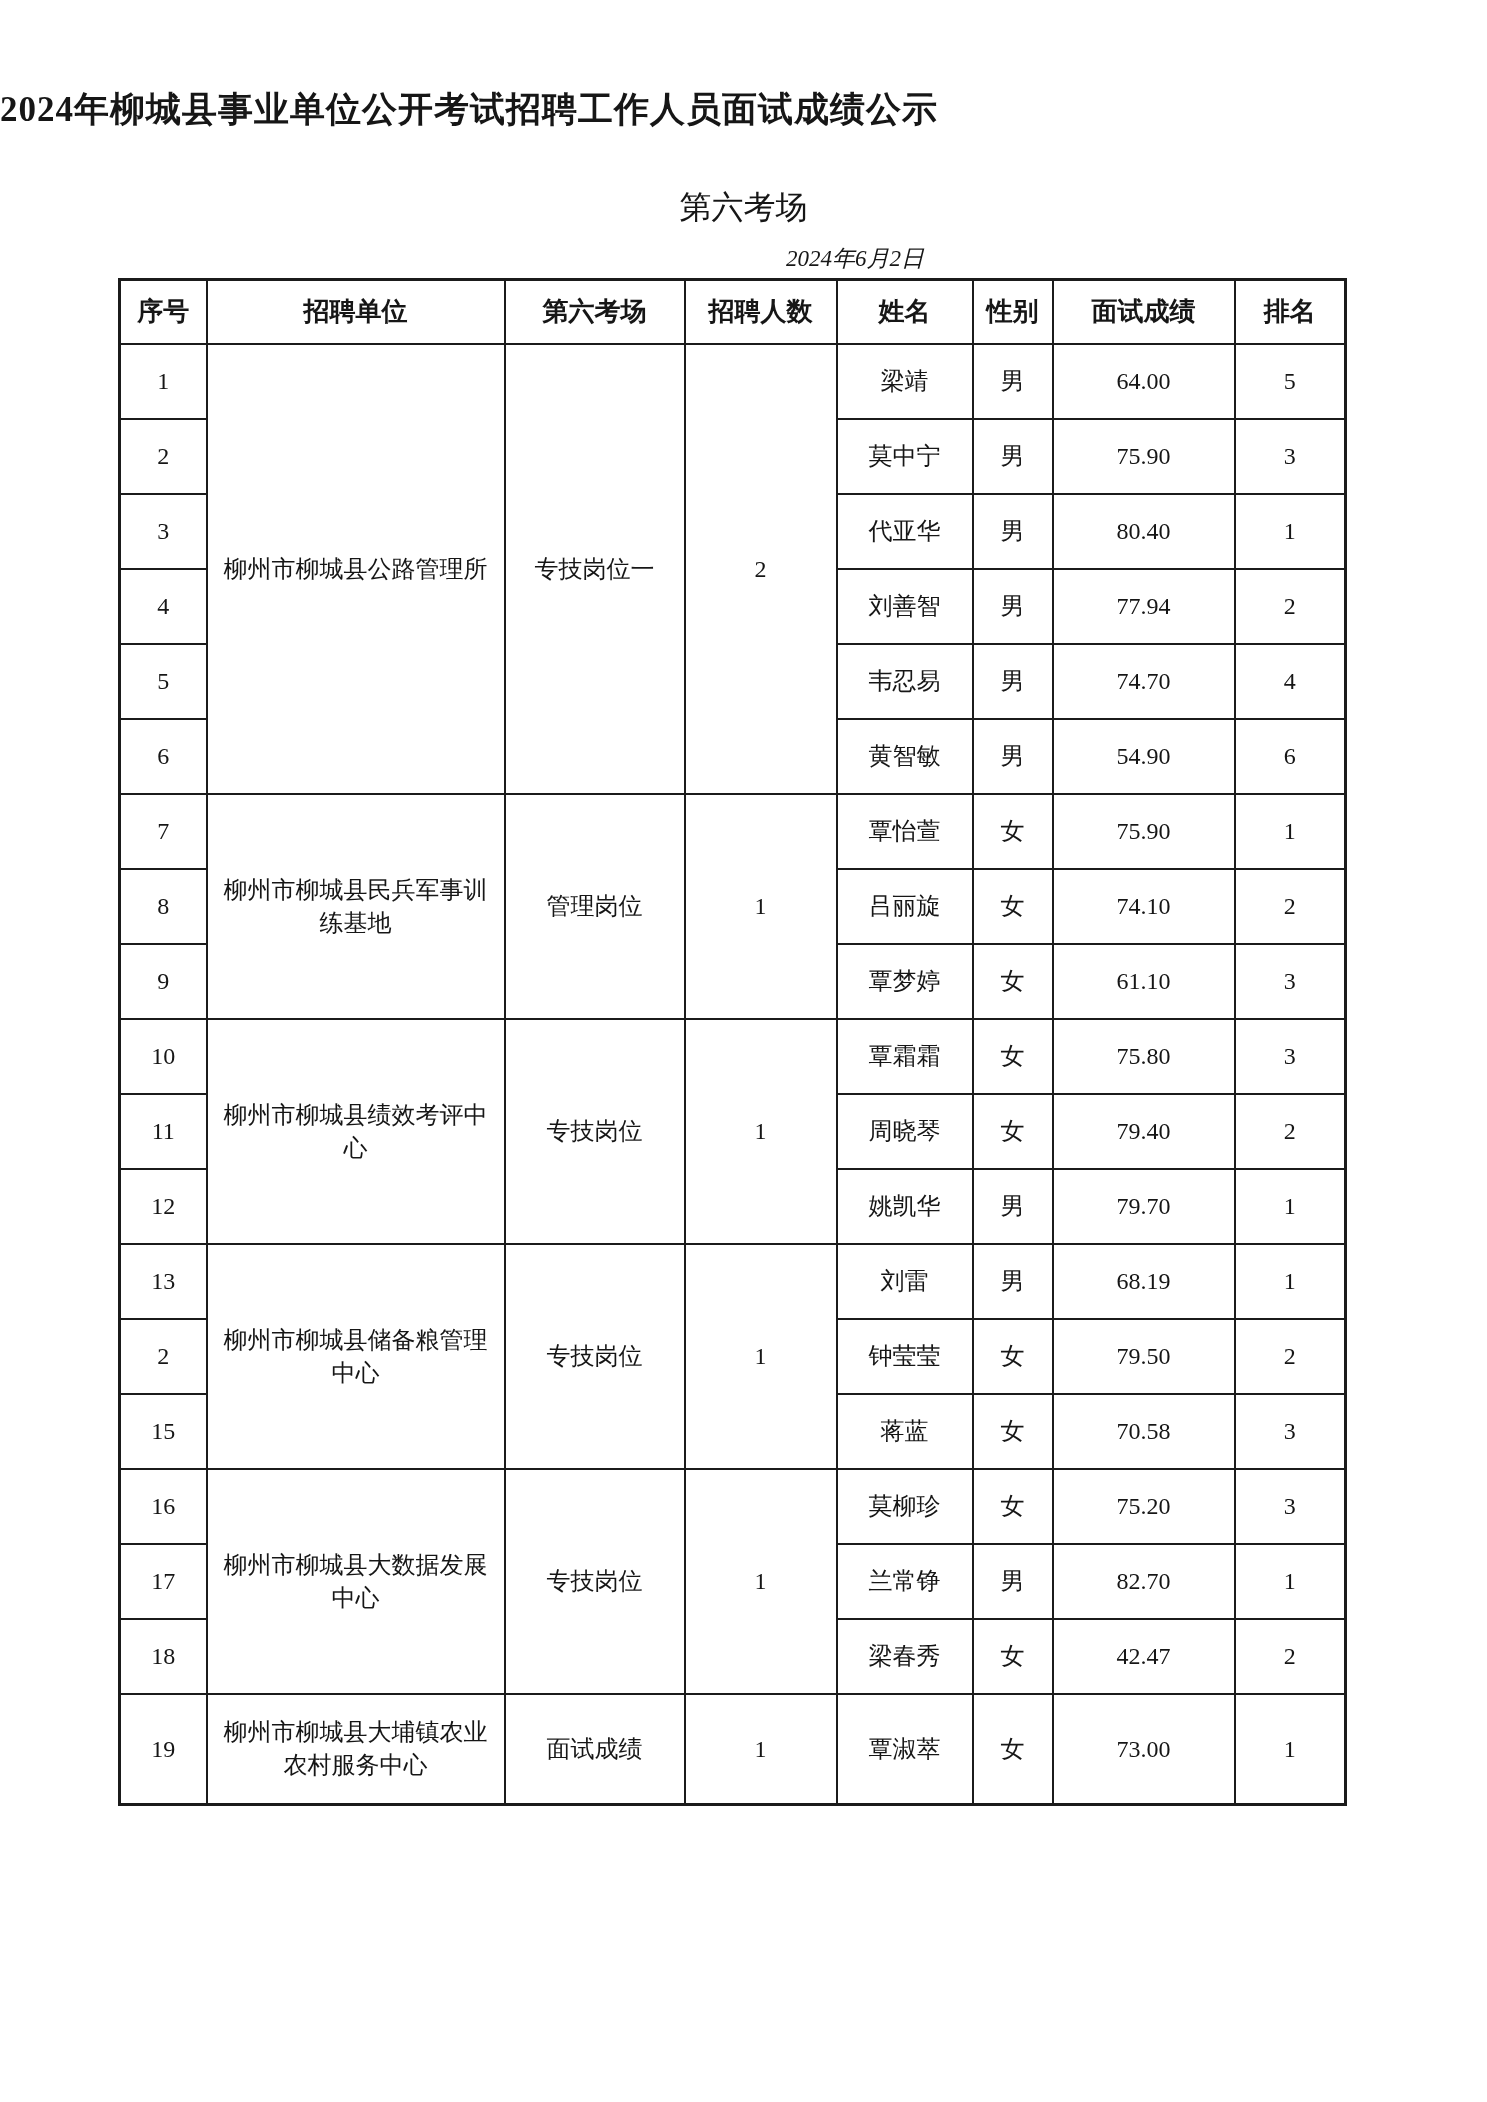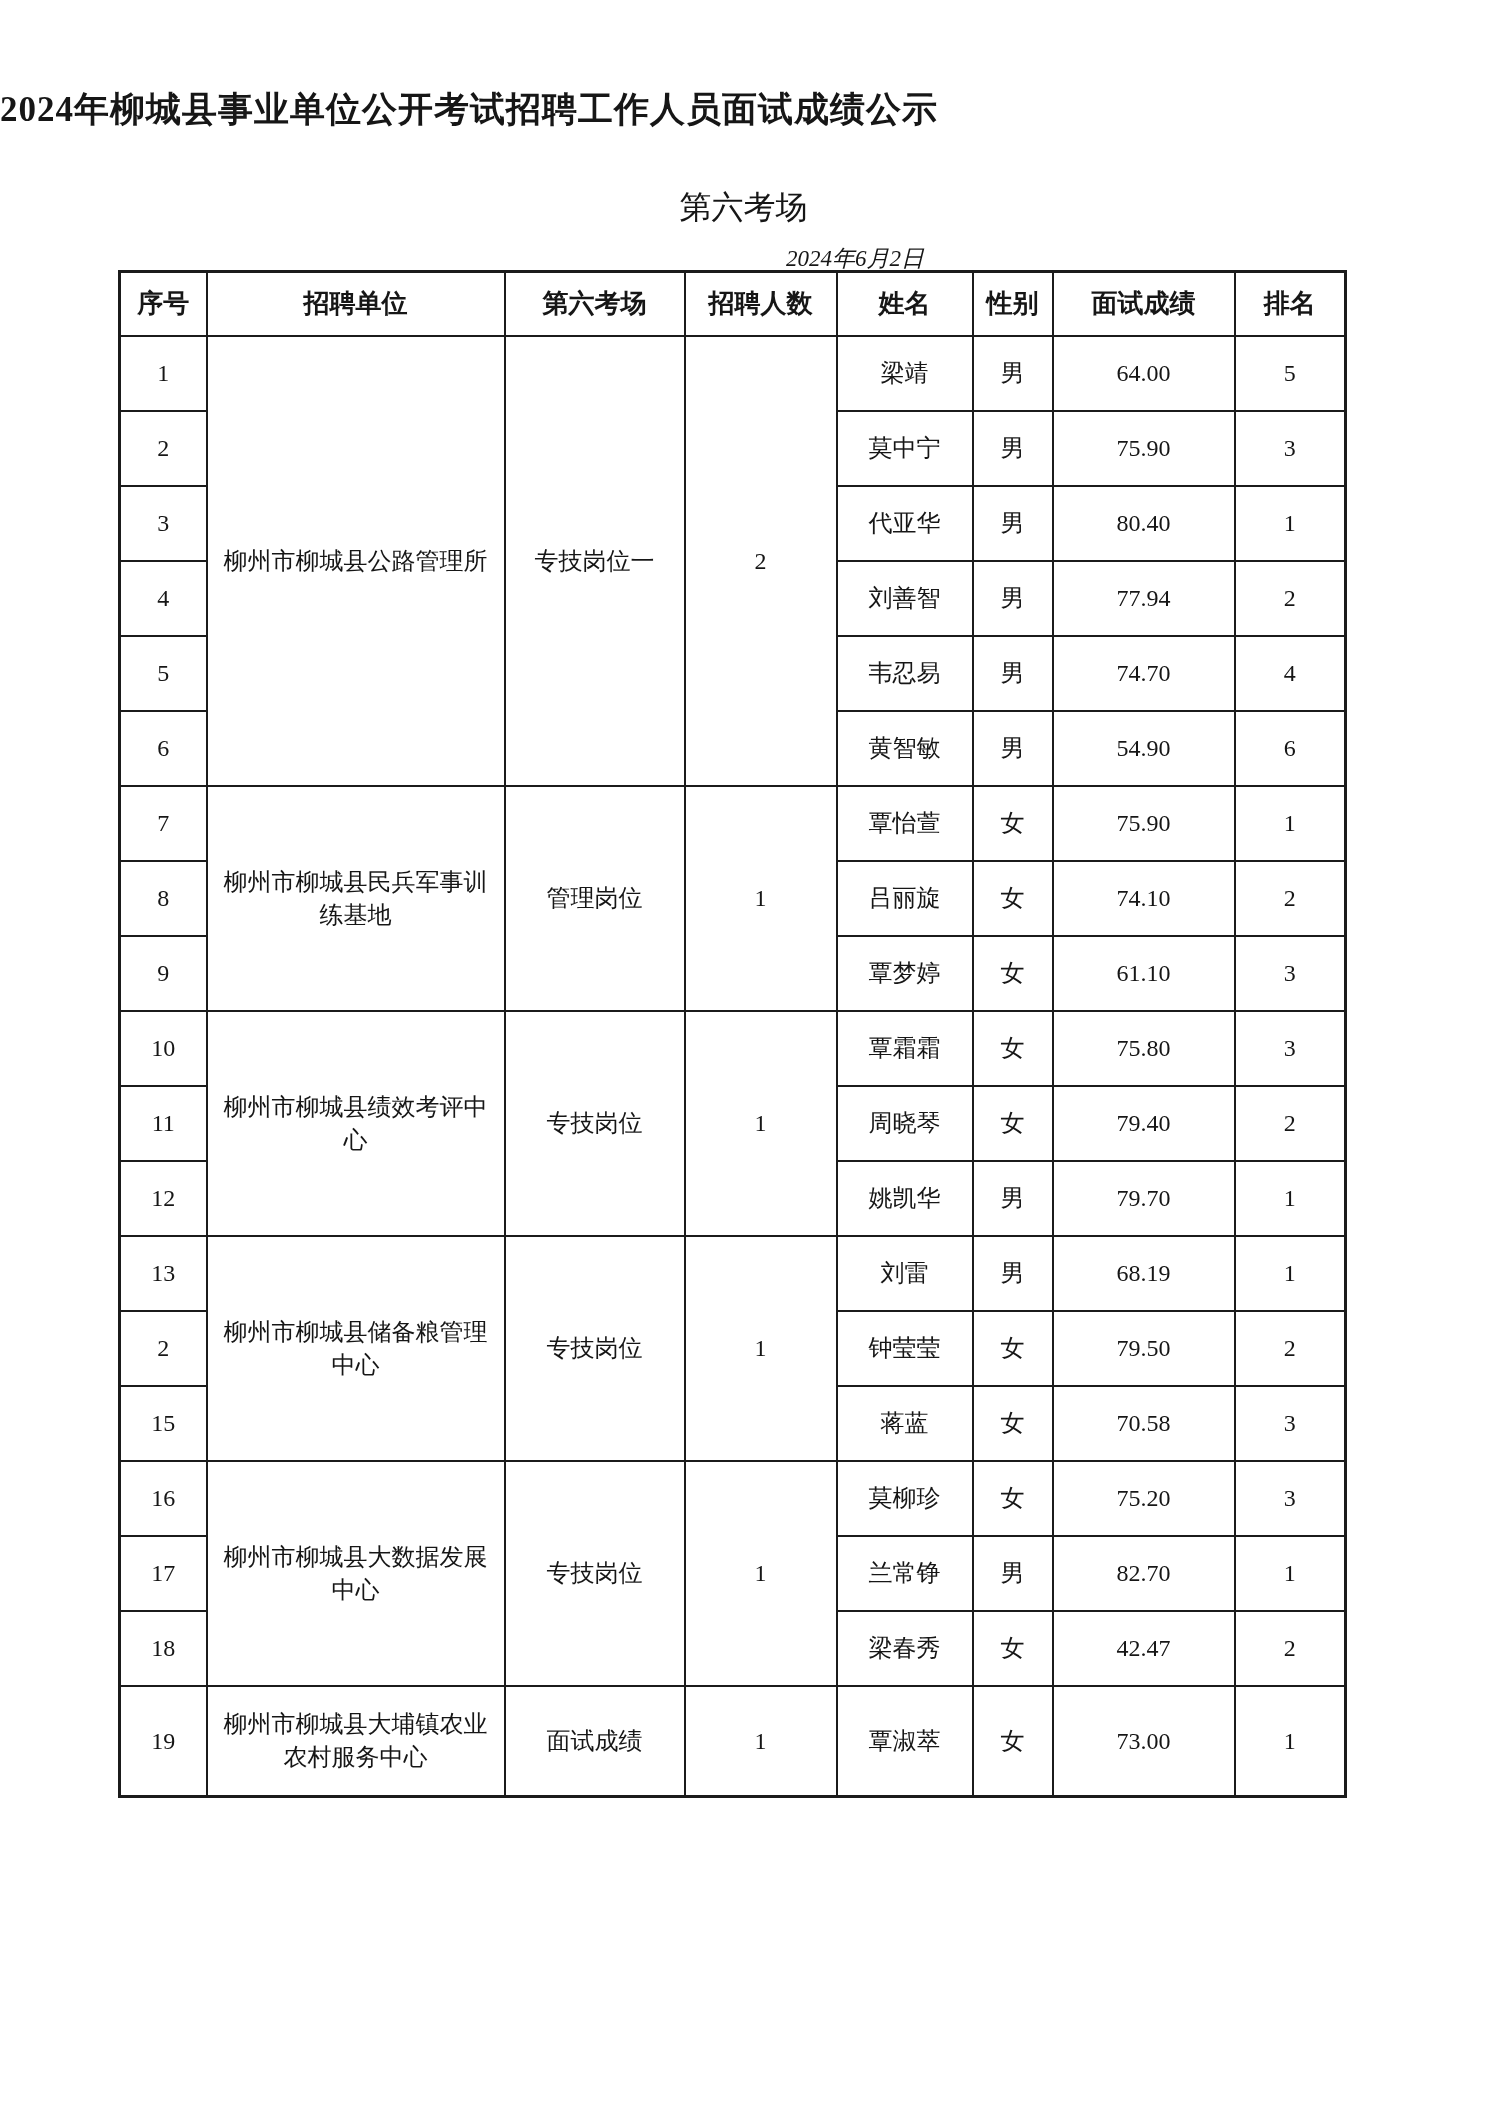--- a/index.html
+++ b/index.html
@@ -37,21 +37,21 @@
     margin-left: 118px;
     margin-top: 24px;
     font-size: 23px;
     line-height: 1;
     padding-left: 668px;
     box-sizing: border-box;
     font-style: italic;
   }
   table.score-table {
     margin-left: 118px;
-    margin-top: 0;
+    margin-top: 8px;
     border-collapse: collapse;
     table-layout: fixed;
     width: 1226px;
     border: 3px solid #1b1b1b;
   }
   table.score-table td, table.score-table th {
     border: 2px solid #1b1b1b;
     text-align: center;
     vertical-align: middle;
     padding: 2px 6px;

